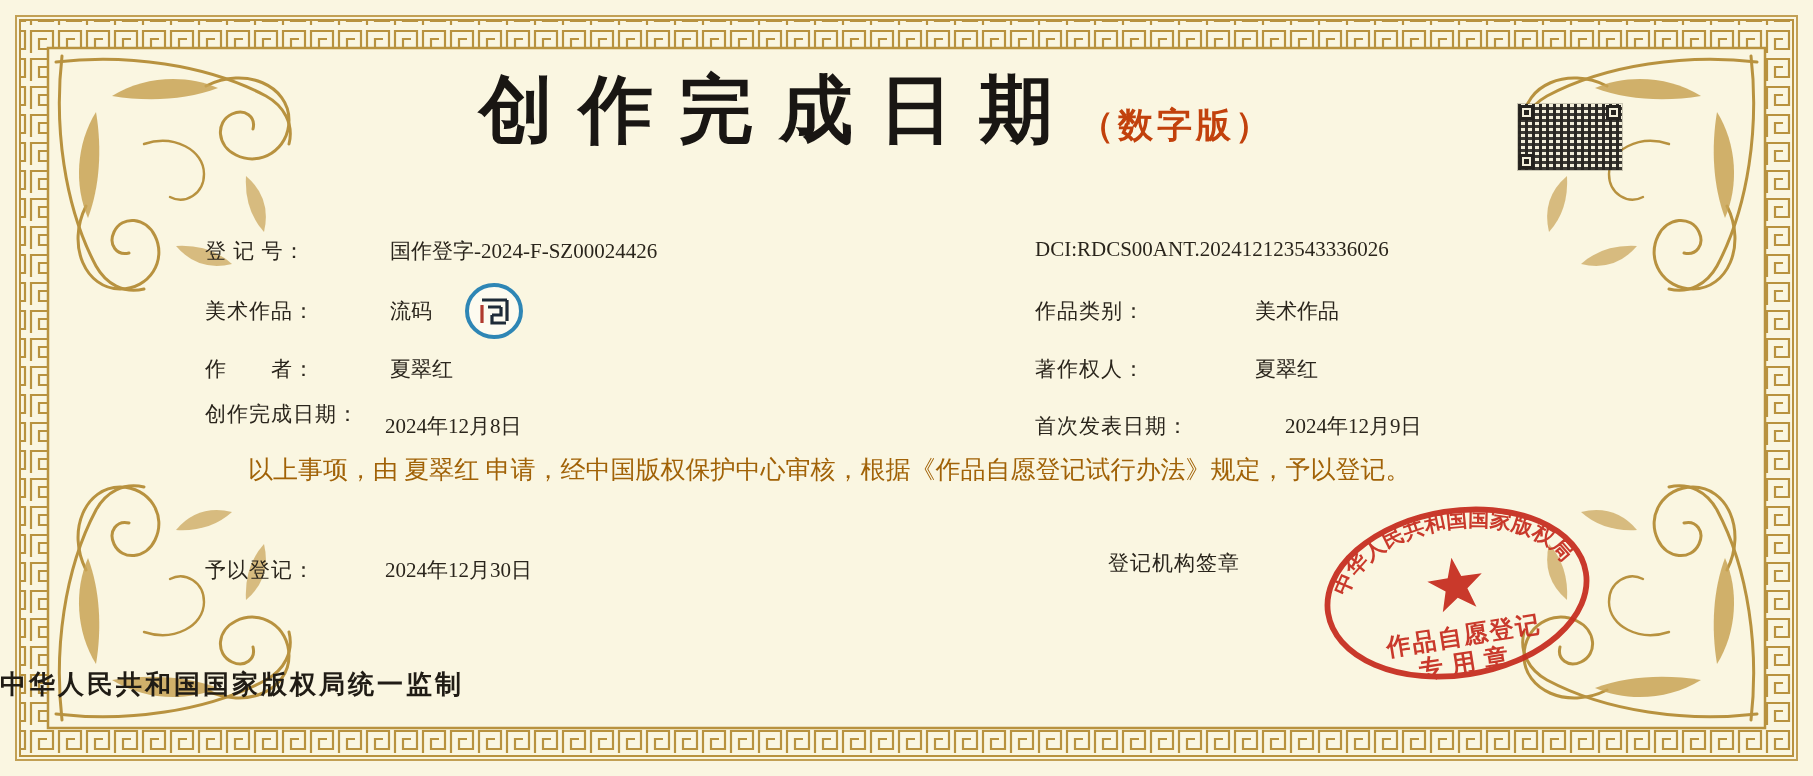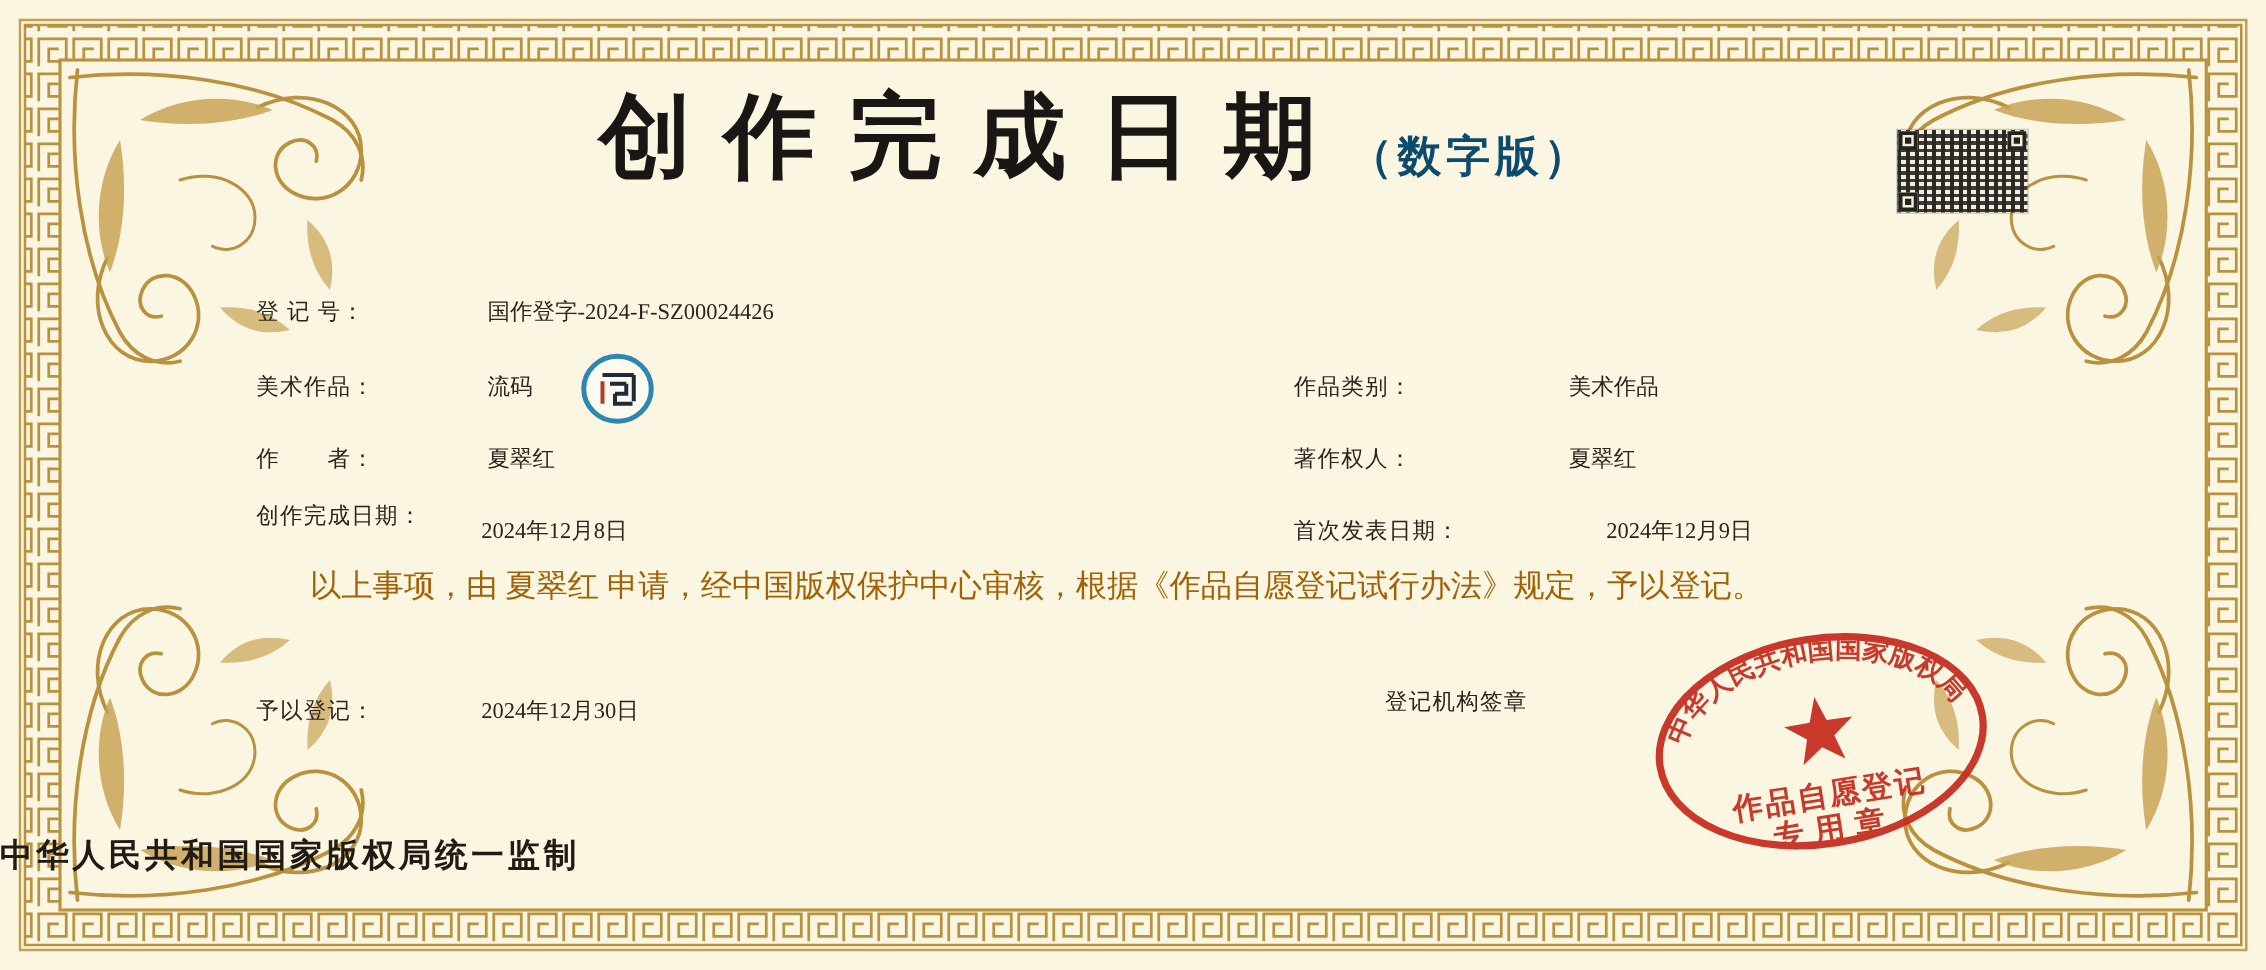--- a/index.html
+++ b/index.html
@@ -15,24 +15,24 @@
   .title-wrap{
     position:absolute;top:70px;left:0;width:1813px;
     display:flex;justify-content:center;align-items:flex-start;
     transform:translateX(-30px);
   }
   .title-main{
     font-size:74px;font-weight:900;letter-spacing:26px;color:#191613;
     line-height:1.1;white-space:nowrap;
   }
   .title-suffix{
-    font-size:35px;font-weight:800;color:#0c4a6e;letter-spacing:4px;
+    font-size:35px;font-weight:800;color:#c2410c;letter-spacing:4px;
     padding-top:32px;white-space:nowrap;
   }
-  .t{position:absolute;white-space:nowrap;font-size:18px;color:#2a251c;}
+  .t{position:absolute;white-space:nowrap;font-size:21px;color:#2a251c;}
   .lbl{letter-spacing:1px;}
   .statement{
     position:absolute;left:190px;top:450px;width:1445px;
     font-size:25px;line-height:39px;text-indent:58px;color:#a16207;
     white-space:normal;
   }
   .footer{
     position:absolute;left:0;top:667px;width:1813px;text-align:left;
     font-size:26px;font-weight:700;letter-spacing:3px;color:#201c15;
   }
@@ -93,20 +93,21 @@
   </div>
 
   <div class="qr">
     <div class="finder f-tl"></div>
     <div class="finder f-tr"></div>
     <div class="finder f-bl"></div>
   </div>
 
   <span class="t lbl" style="left:205px;top:237px">登 记 号：</span>
   <span class="t" style="left:390px;top:237px">国作登字-2024-F-SZ00024426</span>
+  <span class="t" style="left:1035px;top:237px">DCI:RDCS00ANT.202412123543336026</span>
 
   <span class="t lbl" style="left:205px;top:297px">美术作品：</span>
   <span class="t" style="left:390px;top:297px">流码</span>
 
   <svg class="work-logo" width="64" height="60" viewBox="0 0 64 60">
     <ellipse cx="32" cy="30" rx="27" ry="26" fill="#FDFBF0" stroke="#2E86B5" stroke-width="4"></ellipse>
     <path d="M20 19 H45 M45 19 V40 M26 26 H39 M39 26 V34 H30 M30 34 V42 H44" fill="none" stroke="#1E2B38" stroke-width="3.2"></path>
     <path d="M20 24 V42" stroke="#B03A2E" stroke-width="3.2"></path>
   </svg>
 

